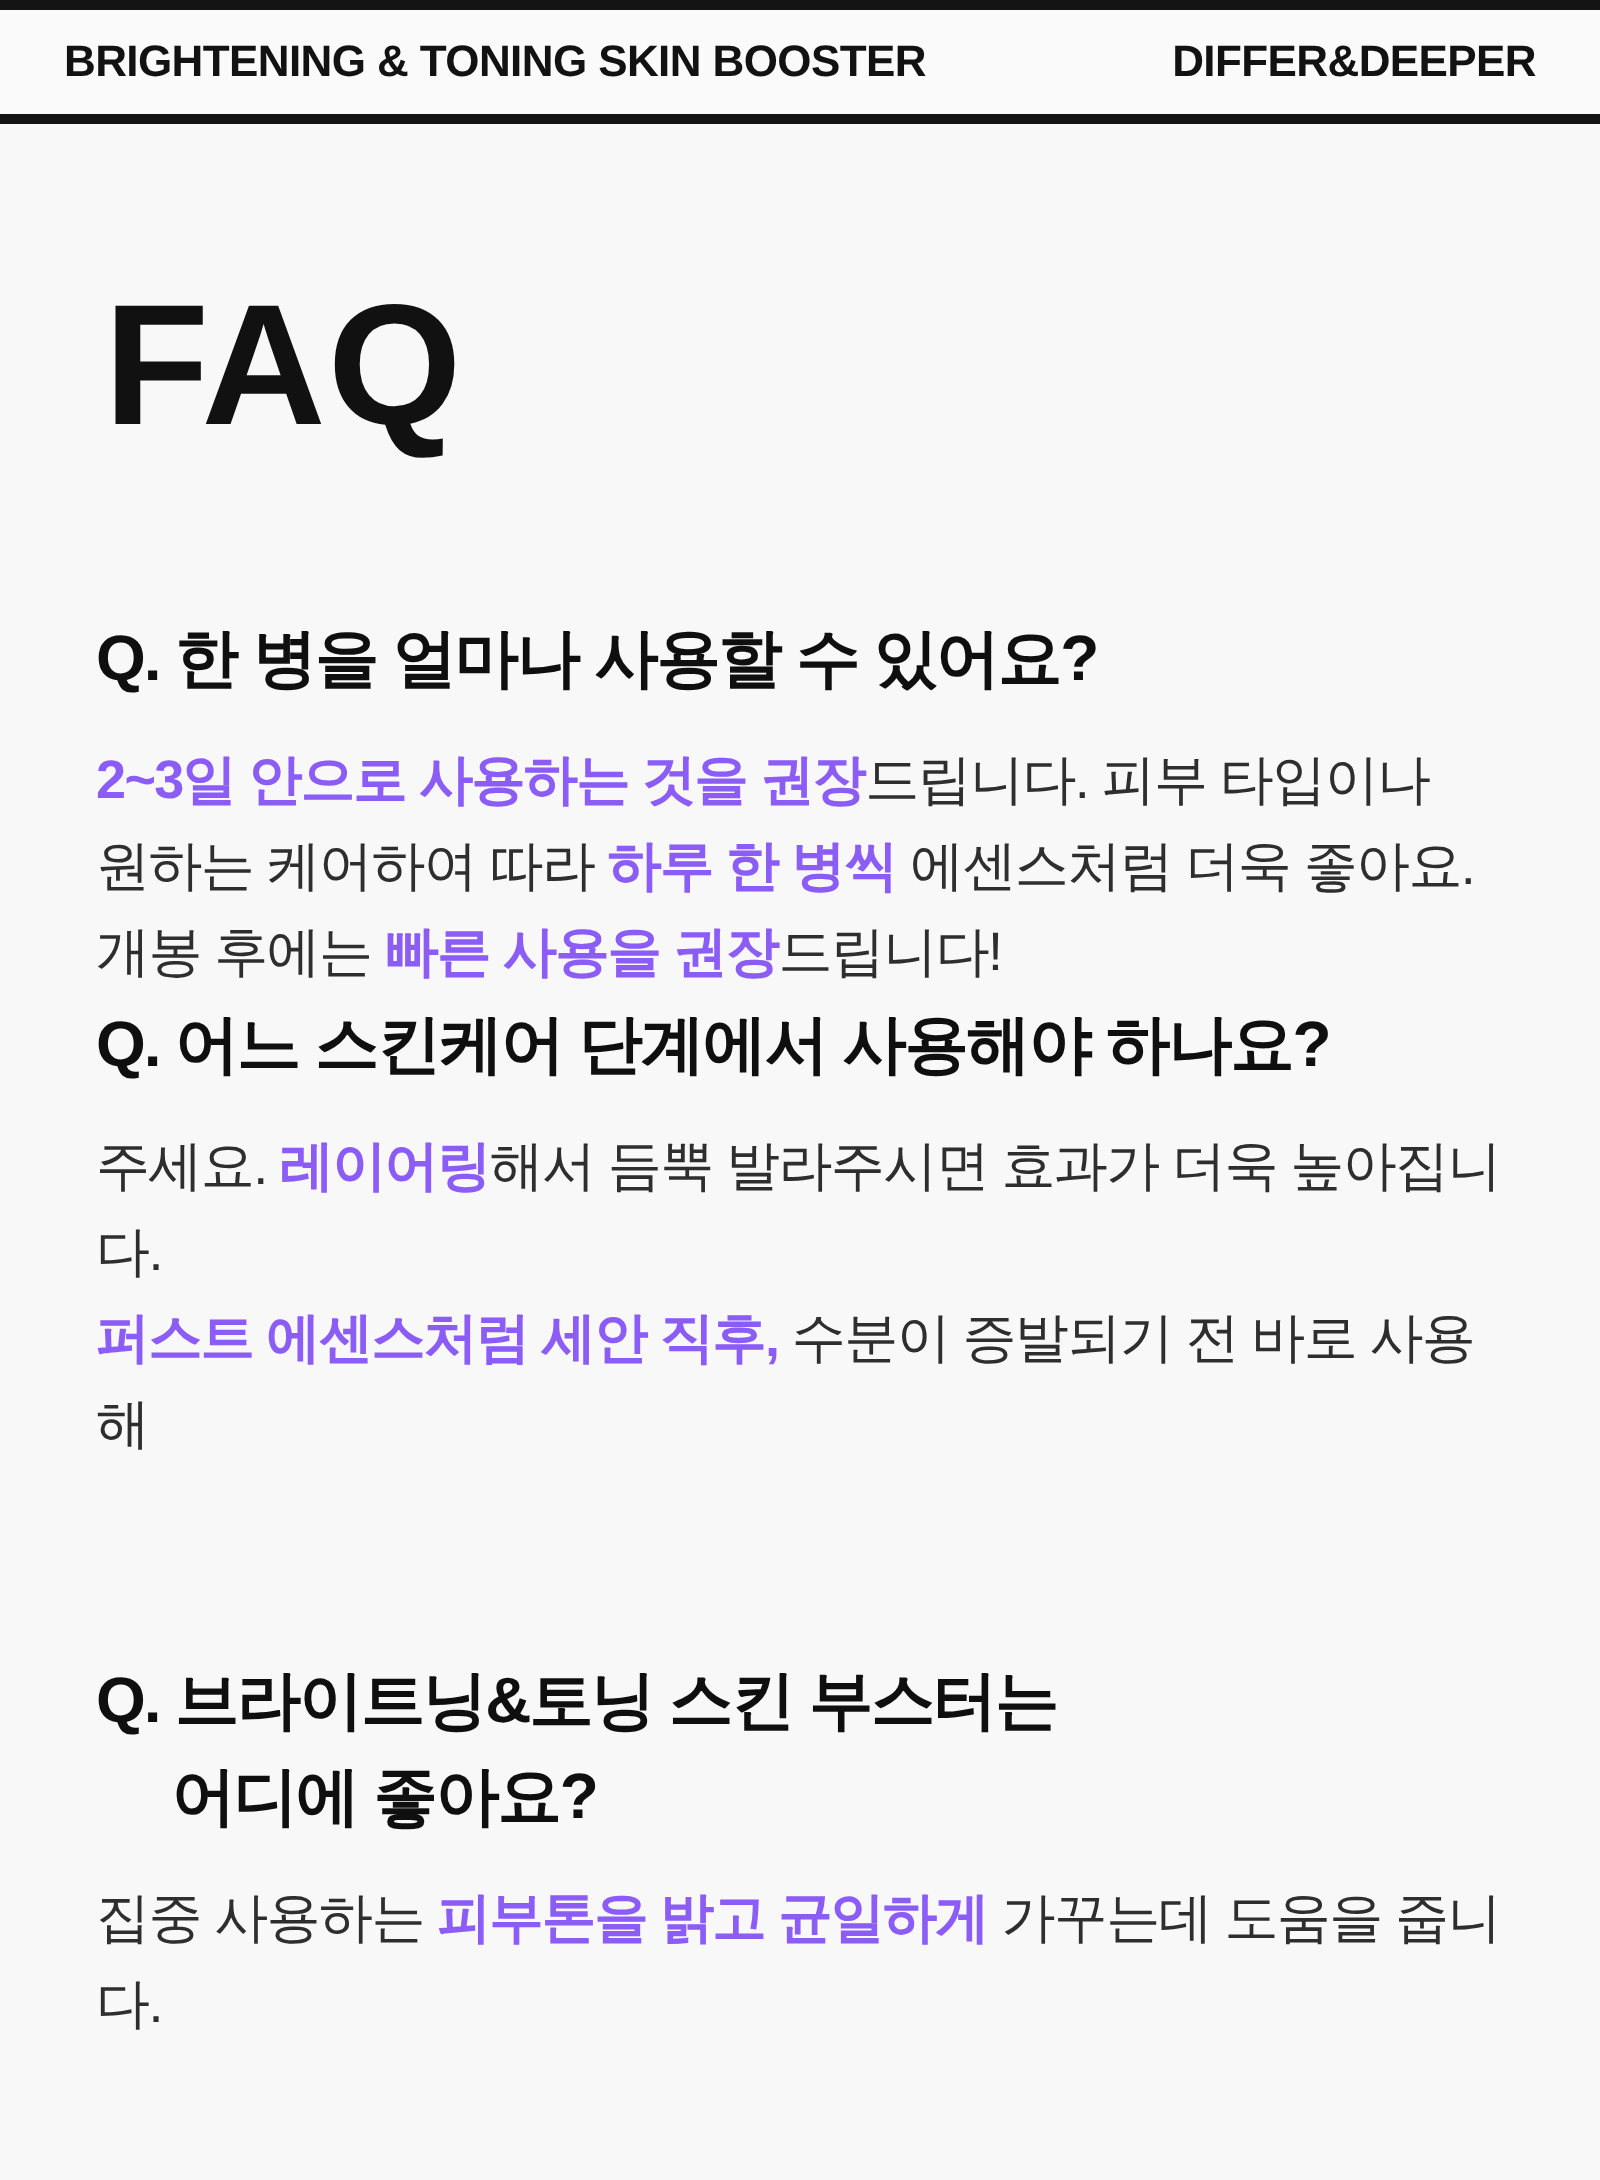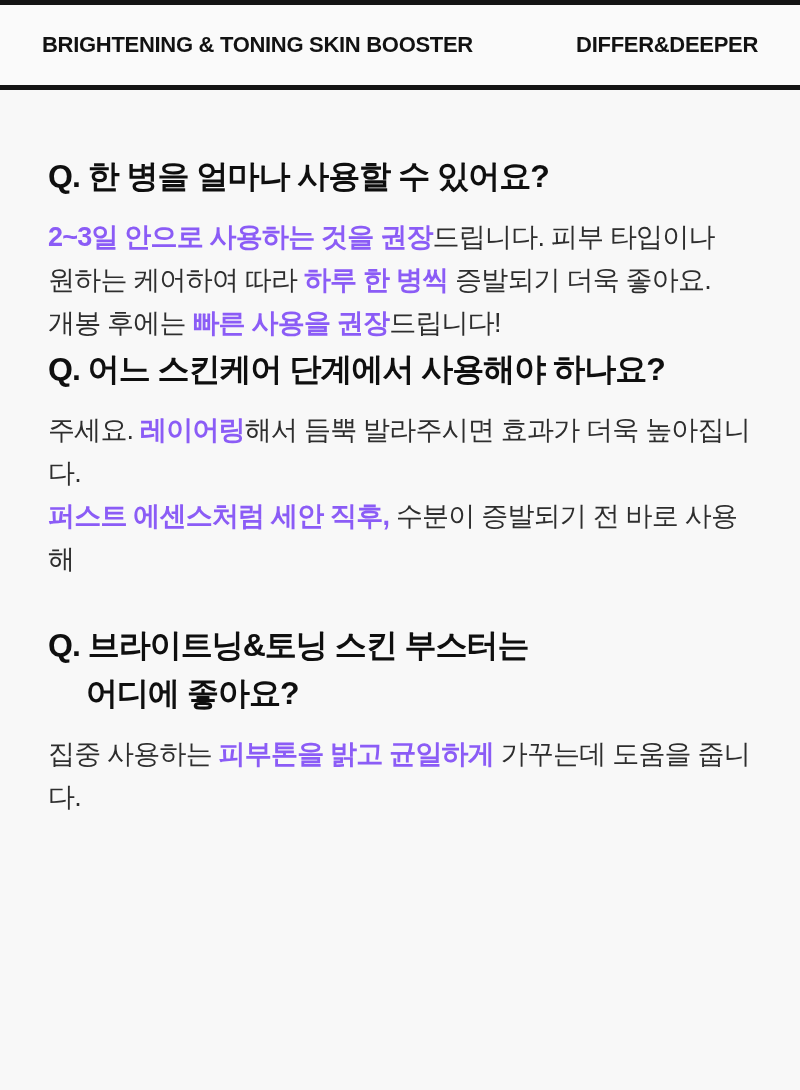--- a/index.html
+++ b/index.html
@@ -8,26 +8,26 @@
     height: 1090px;
     overflow: hidden;
     background: #f8f8f8;
     font-family: "Liberation Sans", "DejaVu Sans", sans-serif;
   }
   .top-bar {
     height: 5px;
     background: #141414;
   }
   .header {
-    height: 80px;
+    height: 52px;
     background: #fafafa;
     display: flex;
     align-items: center;
     justify-content: space-between;
-    padding: 0 42px;
+    padding: 0 32px;
   }
   .header-title, .header-brand {
     font-size: 22px;
     font-weight: 700;
     color: #121212;
     letter-spacing: -0.3px;
     white-space: nowrap;
   }
   .header-divider {
     height: 5px;
@@ -45,23 +45,23 @@
     color: #111111;
     letter-spacing: 1px;
   }
   .faq-section .question {
     font-size: 32px;
     line-height: 48px;
     font-weight: 700;
     color: #0f0f0f;
     letter-spacing: -1px;
   }
-  .faq-section:nth-of-type(1) .question { margin-top: 62px; }
+  .faq-section:nth-of-type(1) .question { margin-top: 79px; }
   .faq-section:nth-of-type(2) .question { }
-  .faq-section:nth-of-type(3) .question { margin-top: 40px; }
+  .faq-section:nth-of-type(3) .question { margin-top: 92px; }
   .q-line-indent {
     padding-left: 38px;
   }
   .answer {
     margin-top: 16px;
     font-size: 27px;
     line-height: 43px;
     font-weight: 400;
     color: #2e2e2e;
     letter-spacing: -0.8px;
@@ -78,28 +78,29 @@
 
 <div class="header">
   <div class="header-title">BRIGHTENING &amp; TONING SKIN BOOSTER</div>
   <div class="header-brand">DIFFER&amp;DEEPER</div>
 </div>
 
 <div class="header-divider"></div>
 
 <div class="content">
 
+  <h1 class="faq-title">FAQ</h1>
 
   <section class="faq-section">
     <h2 class="question">
       <div>Q. 한 병을 얼마나 사용할 수 있어요?</div>
     </h2>
     <div class="answer">
       <div><span class="hl">2~3일 안으로 사용하는 것을 권장</span><span>드립니다. 피부 타입이나</span></div>
-      <div><span>원하는 케어하여 따라 </span><span class="hl">하루 한 병씩</span><span> 증발되기 더욱 좋아요.</span></div>
+      <div><span>원하는 케어하여 따라 </span><span class="hl">하루 한 병씩</span><span> 에센스처럼 더욱 좋아요.</span></div>
       <div><span>개봉 후에는 </span><span class="hl">빠른 사용을 권장</span><span>드립니다!</span></div>
     </div>
   </section>
 
   <section class="faq-section">
     <h2 class="question">
       <div>Q. 어느 스킨케어 단계에서 사용해야 하나요?</div>
     </h2>
     <div class="answer">
       <div><span>주세요. </span><span class="hl">레이어링</span><span>해서 듬뿍 발라주시면 효과가 더욱 높아집니다.</span></div>

